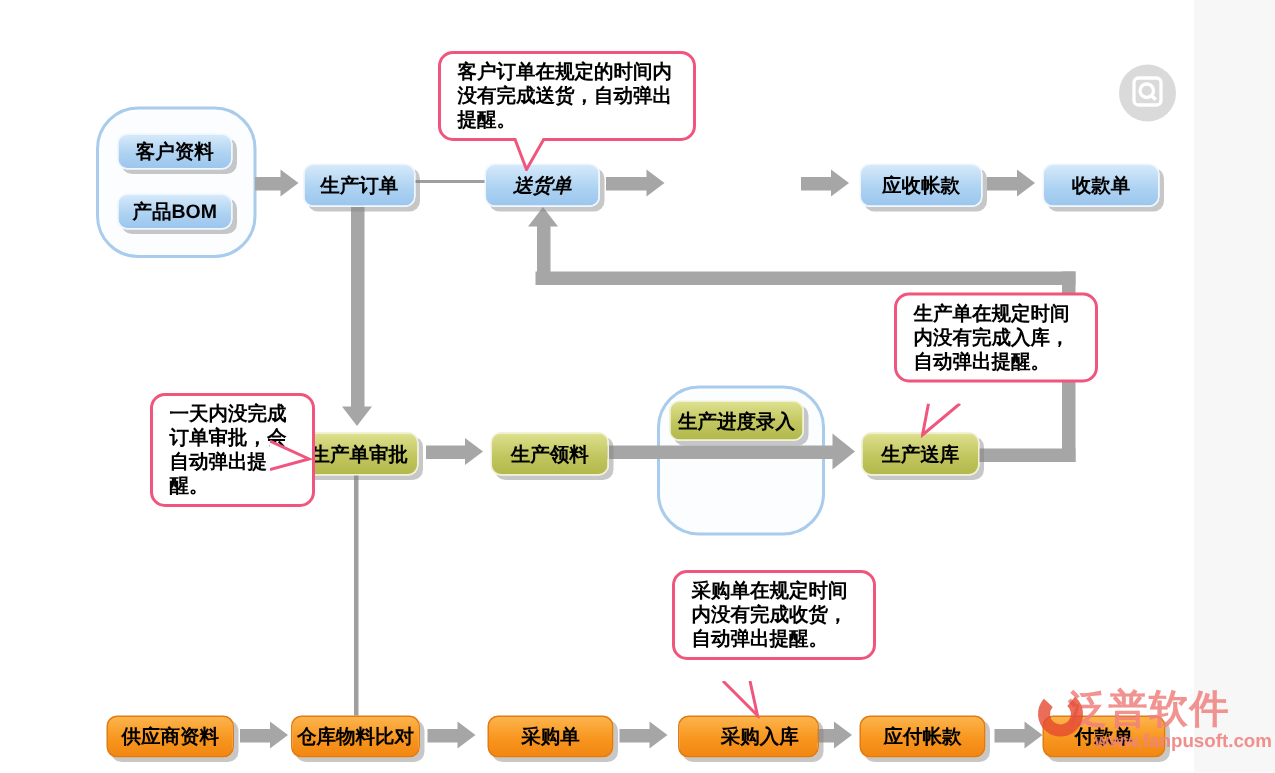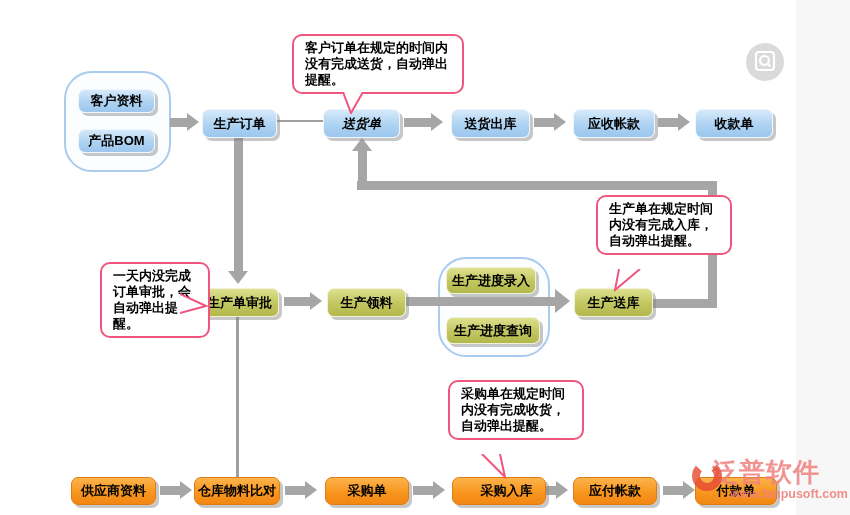--- a/index.html
+++ b/index.html
@@ -64,40 +64,38 @@
   <div class="box blue" style="left:78px;top:129px;width:75px;height:22px;">产品BOM</div>
 
   <div class="arr r" style="left:170px;top:113px;width:29px;"></div>
   <div class="tline" style="left:274px;top:120px;width:50px;height:2px;"></div>
   <div class="arr r" style="left:404px;top:113px;width:39px;"></div>
   <div class="arr r" style="left:534px;top:113px;width:32px;"></div>
   <div class="arr r" style="left:658px;top:113px;width:32px;"></div>
 
   <div class="box blue" style="left:202px;top:109px;width:73px;height:27px;">生产订单</div>
   <div class="box blue" style="left:323px;top:109px;width:75px;height:27px;font-style:italic;">送货单</div>
-  <div class="box blue" style="left:451px;top:109px;width:77px;height:27px;">送货出库</div>
   <div class="box blue" style="left:573px;top:109px;width:80px;height:27px;">应收帐款</div>
   <div class="box blue" style="left:695px;top:109px;width:76px;height:27px;">收款单</div>
 
   <div class="arr d" style="left:228px;top:137px;height:147px;"></div>
 
   <div class="seg" style="left:651px;top:299px;width:66px;height:9px;"></div>
   <div class="seg" style="left:708px;top:181px;width:9px;height:127px;"></div>
   <div class="seg" style="left:357px;top:181px;width:360px;height:9px;"></div>
   <div class="arr u" style="left:352px;top:138px;height:52px;"></div>
 
   <div class="arr r" style="left:284px;top:292px;width:38px;"></div>
   <div class="group" style="left:438px;top:257px;width:108px;height:96px;"></div>
   <div class="arr big r" style="left:404px;top:289px;width:166px;"></div>
   <div class="tline" style="left:236px;top:315px;width:3px;height:162px;"></div>
 
   <div class="box olive" style="left:200px;top:288px;width:77px;height:27px;">生产单审批</div>
   <div class="box olive" style="left:327px;top:288px;width:77px;height:27px;">生产领料</div>
   <div class="box olive" style="left:446px;top:267px;width:88px;height:25px;">生产进度录入</div>
-  <div class="box olive" style="left:446px;top:317px;width:92px;height:25px;">生产进度查询</div>
   <div class="box olive" style="left:574px;top:288px;width:77px;height:27px;">生产送库</div>
 
   <div class="arr r" style="left:160px;top:481px;width:32px;"></div>
   <div class="arr r" style="left:285px;top:481px;width:32px;"></div>
   <div class="arr r" style="left:413px;top:481px;width:32px;"></div>
   <div class="arr r" style="left:536px;top:481px;width:32px;"></div>
   <div class="arr r" style="left:663px;top:481px;width:32px;"></div>
 
   <div class="box orange" style="left:71px;top:477px;width:83px;height:26px;">供应商资料</div>
   <div class="box orange" style="left:194px;top:477px;width:84px;height:26px;">仓库物料比对</div>

